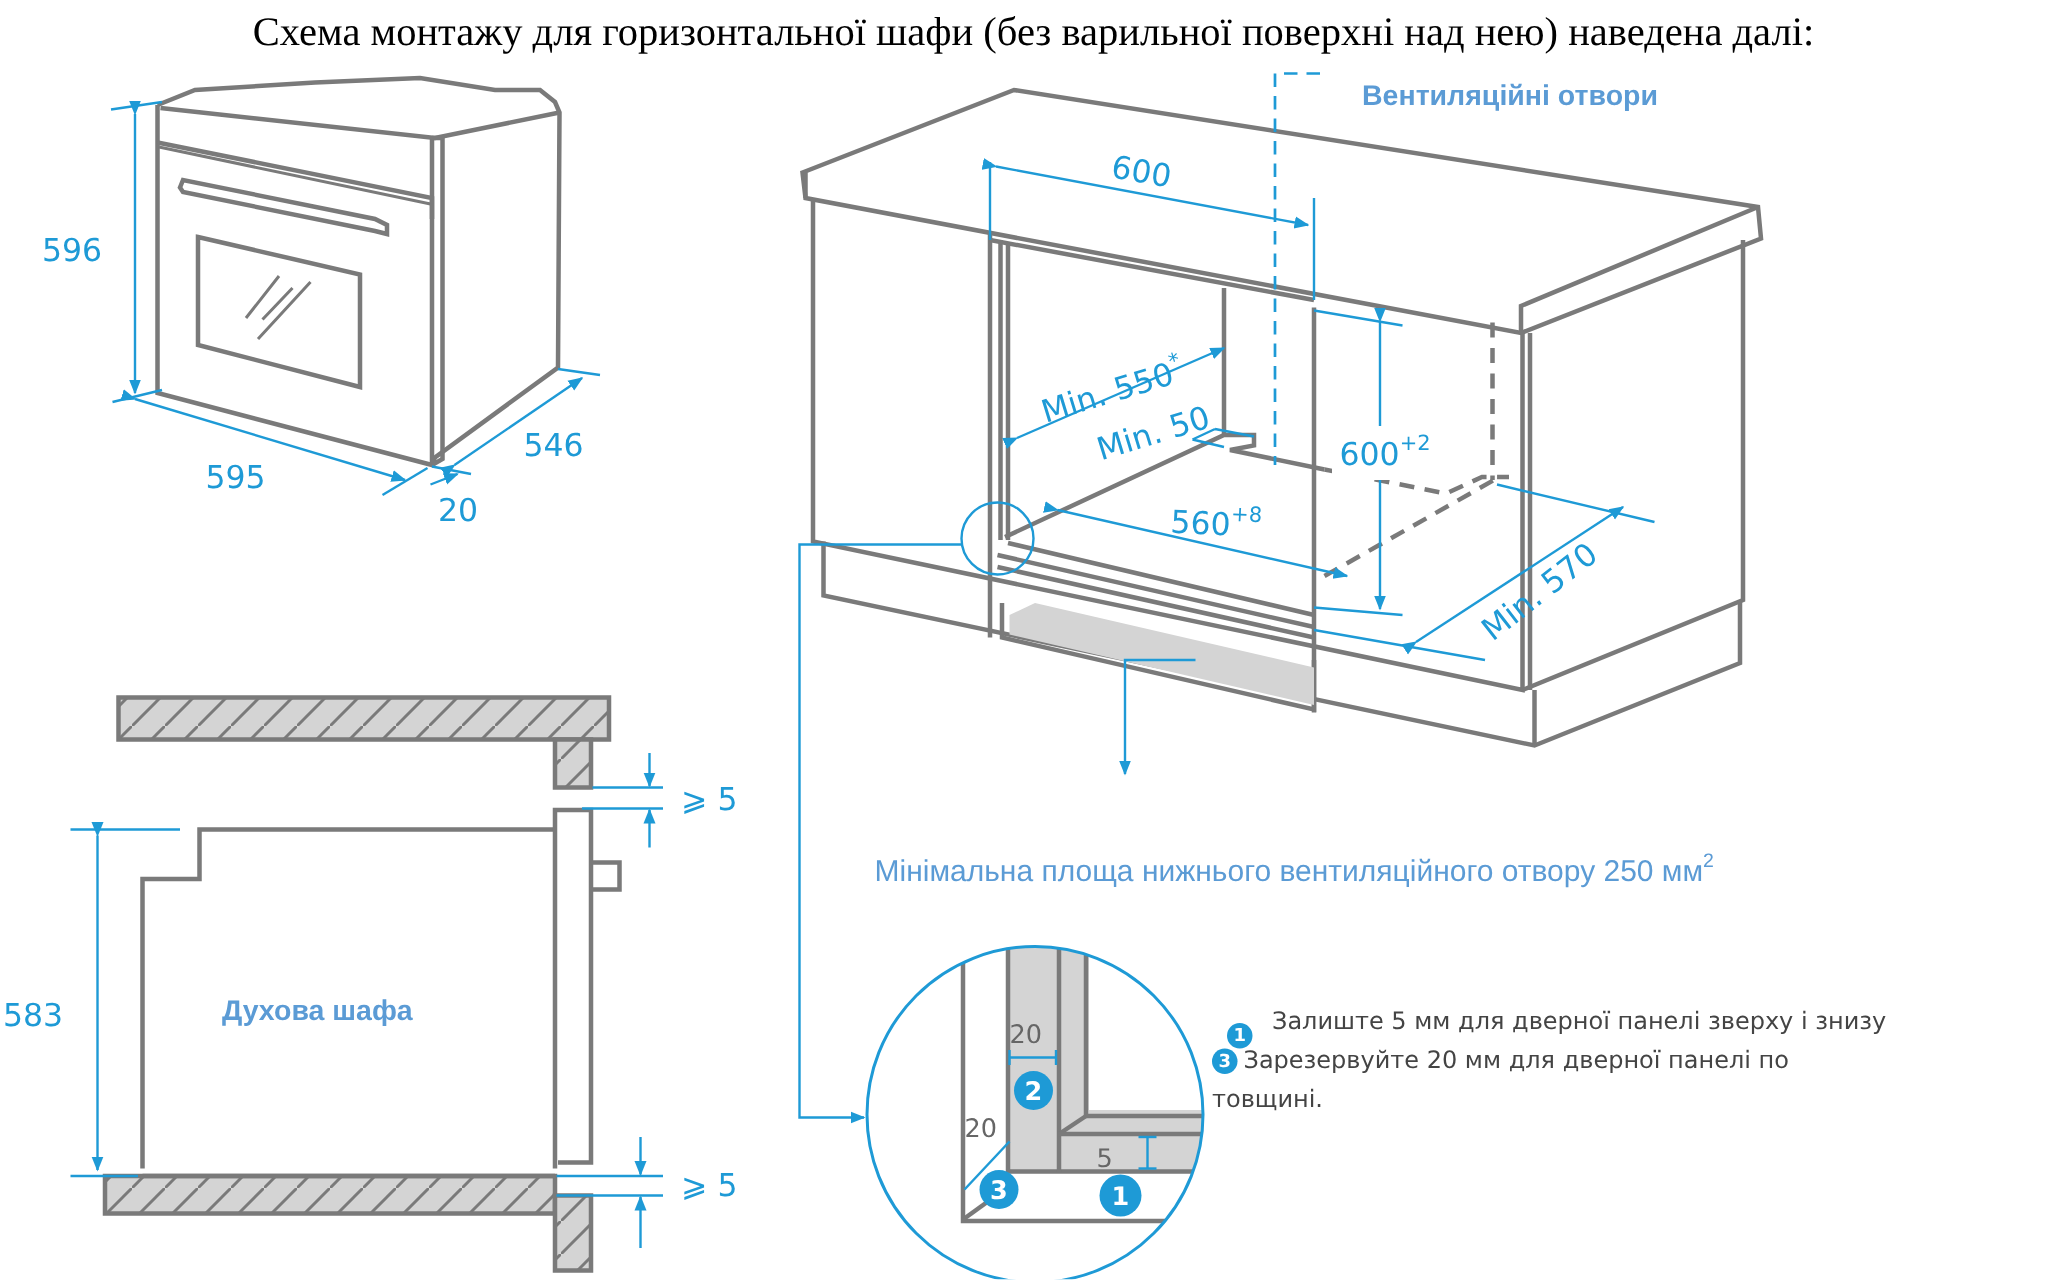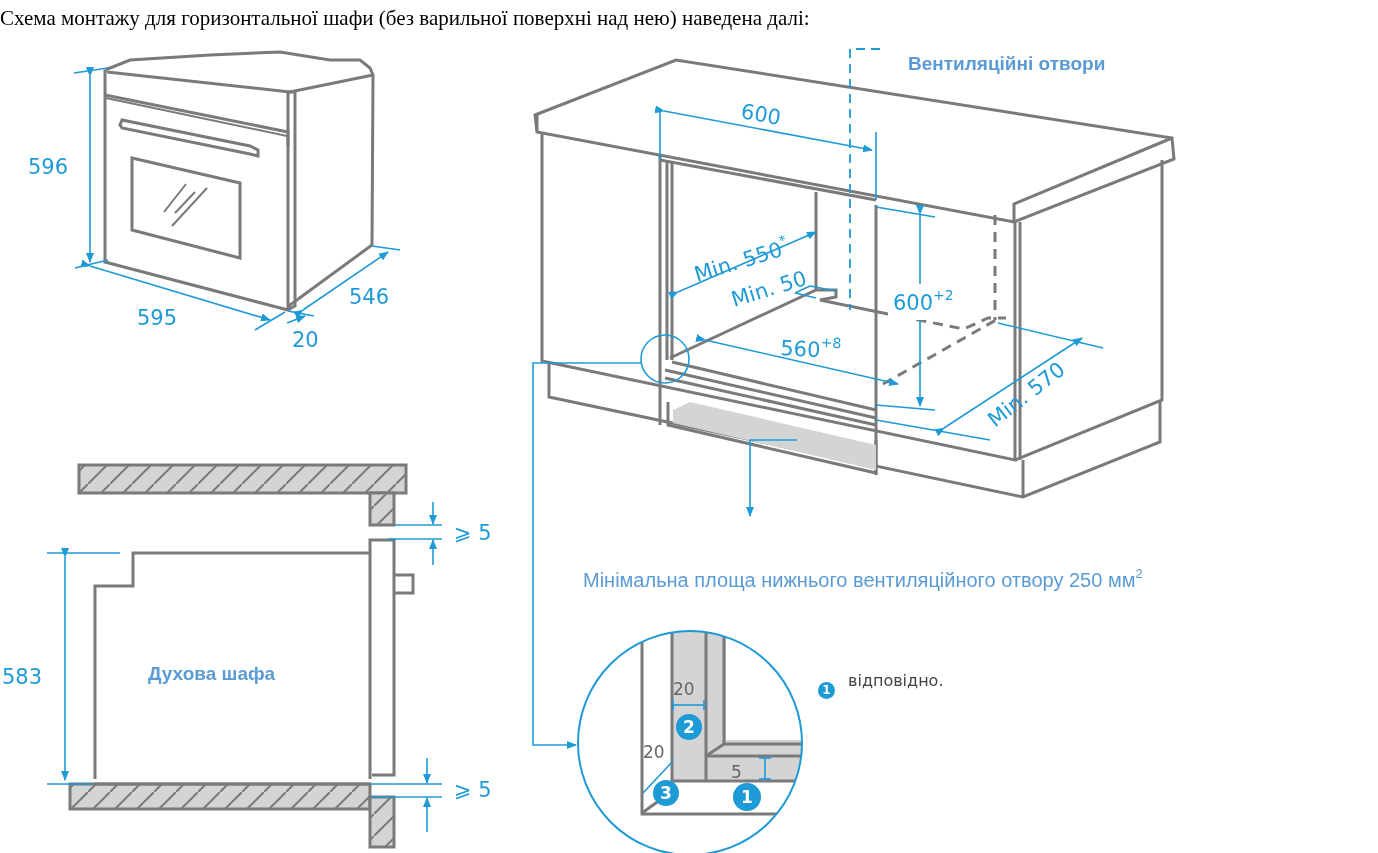--- a/index.html
+++ b/index.html
@@ -1,18 +1,18 @@
 <!DOCTYPE html>
 <html><head>
 <meta charset="utf-8">
 <style>
   html, body { margin: 0; padding: 0; background: #ffffff; }
   body { width: 1378px; height: 853px; position: relative; overflow: hidden; font-family: "DejaVu Sans", sans-serif; }
-  .title { position: absolute; left: 0; top: 6px; width: 1378px; text-align: left;
-           font-family: "Liberation Serif", serif; font-size: 21px; color: #000; }
+  .title { position: absolute; left: 0; top: 6px; width: 1378px; text-align: center;
+           font-family: "Liberation Serif", serif; font-size: 27px; color: #000; }
   svg#diagram { position: absolute; left: 0; top: 0; }
   .dim { fill: #1e9ad6; font-family: "DejaVu Sans", sans-serif; font-size: 21px; }
   .lbl { fill: #5b9bd5; font-family: "Liberation Sans", sans-serif; font-weight: bold; font-size: 19px; }
   .note { fill: #5b9bd5; font-family: "Liberation Sans", sans-serif; font-size: 20px; }
   .note-sup { fill: #5b9bd5; font-family: "Liberation Sans", sans-serif; font-size: 13px; }
   .gray-num { fill: #666; font-family: "DejaVu Sans", sans-serif; font-size: 17px; }
   .legend { position: absolute; left: 808px; top: 668px; width: 570px;
             font-family: "DejaVu Sans", sans-serif; font-size: 16px; color: #444; line-height: 26px; }
   .legend .row { position: relative; }
   .badge { display: inline-block; width: 17px; height: 17px; border-radius: 50%; background: #1e9ad6;
@@ -201,16 +201,20 @@
     <text x="666" y="799" text-anchor="middle" fill="#fff" font-weight="bold" font-size="17" font-family="DejaVu Sans, sans-serif">3</text>
   </g>
   <g>
     <circle cx="747" cy="797" r="14" fill="#1e9ad6"></circle>
     <text x="747" y="803" text-anchor="middle" fill="#fff" font-weight="bold" font-size="17" font-family="DejaVu Sans, sans-serif">1</text>
   </g>
 </svg>
 
 <div class="legend">
   <div class="row">
+    <div style="padding-left:40px"><span>Залиште 5 мм для дверної панелі зверху і знизу</span></div>
     <span class="badge" style="position:absolute;left:10px;top:14px">1</span>
-    <div style="padding-left:40px"><span>відповідно.</span></div>
+  </div>
+  <div class="row">
+    <div><span class="badge">3</span><span>Зарезервуйте 20 мм для дверної панелі по</span></div>
+    <div><span>товщині.</span></div>
   </div>
 </div>
 
 </body></html>

